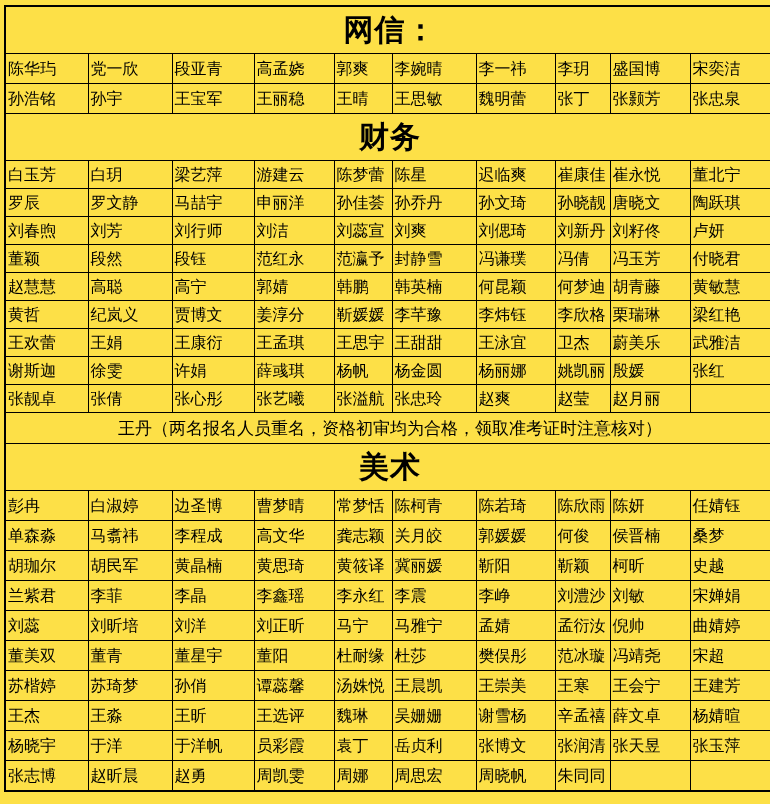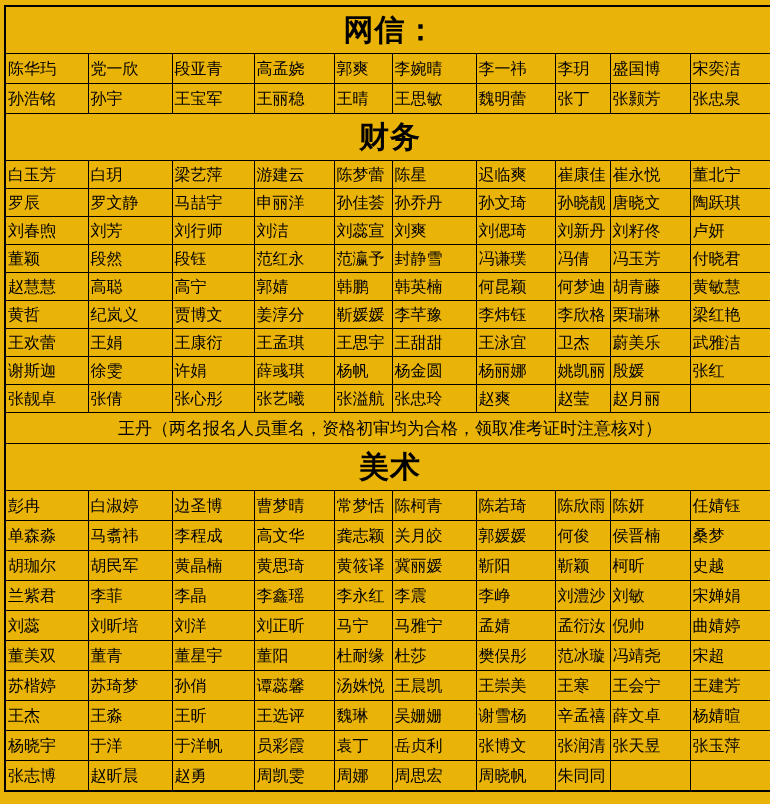--- a/index.html
+++ b/index.html
@@ -7,21 +7,21 @@
     padding: 0;
     background: #ffffff;
     font-family: "Liberation Serif", "DejaVu Serif", serif;
     color: #000000;
   }
   .page {
     width: 770px;
     height: 804px;
     box-sizing: border-box;
     padding: 5px 4px;
-    background: #eab308;
+    background: #fde047;
   }
   table.roster {
     border-collapse: collapse;
     table-layout: fixed;
     width: 762px;
     border: 2px solid #000;
   }
   table.roster td {
     border: 1px solid #000;
     overflow: hidden;

